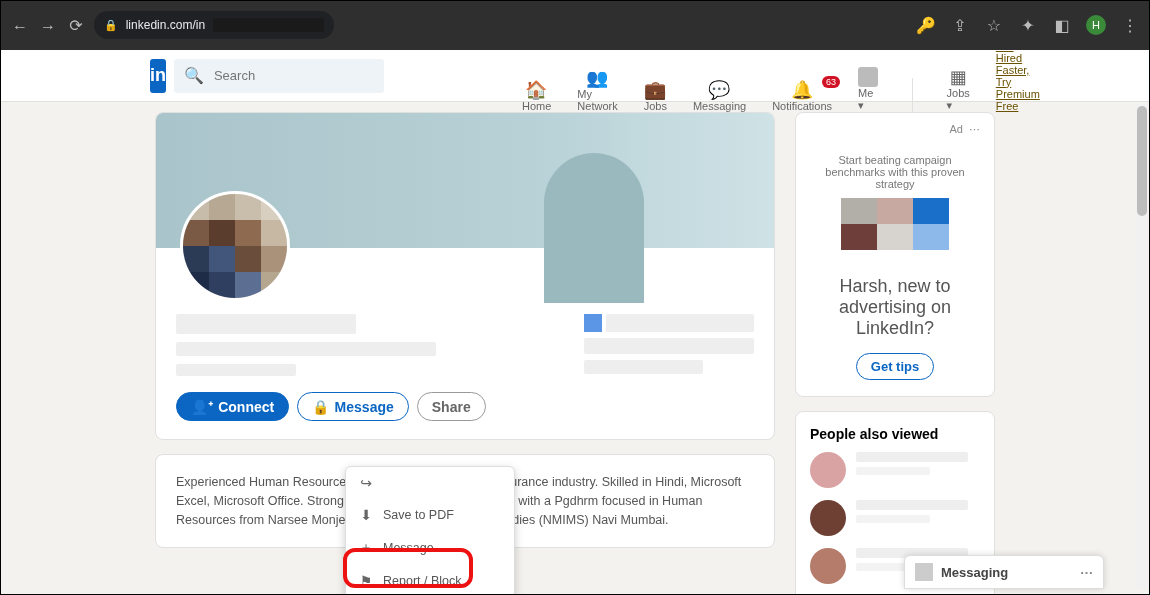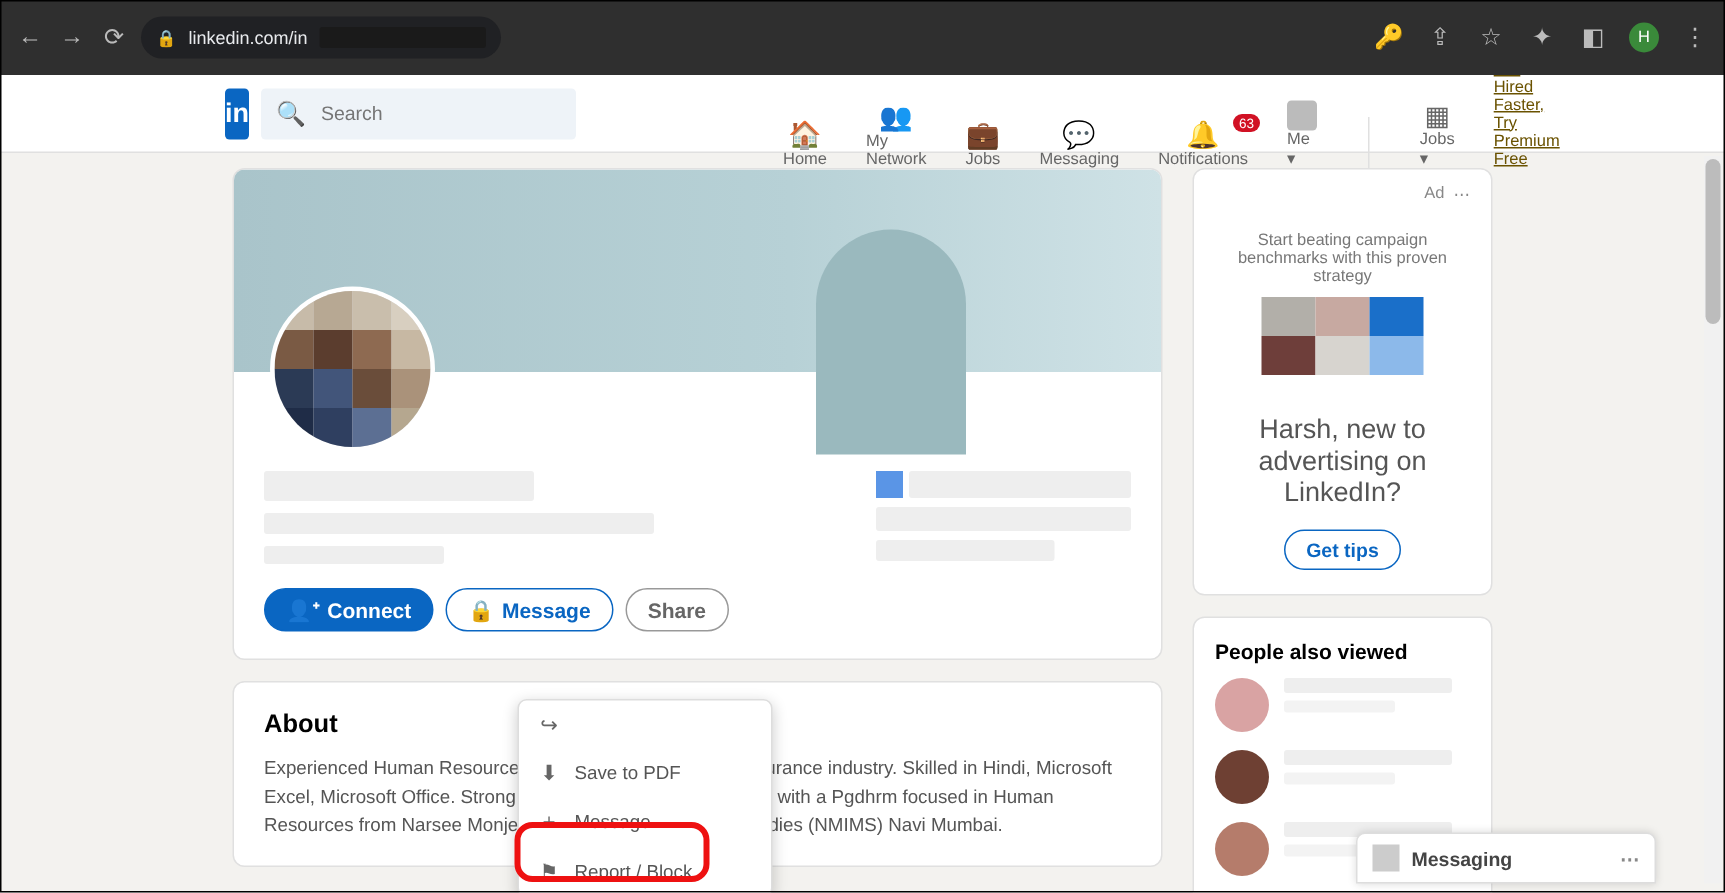--- a/index.html
+++ b/index.html
@@ -276,21 +276,20 @@
                 <span>Message</span>
               </div>
               <div class="btn btn-tertiary">
                 <span>Share</span>
               </div>
             </div>
           </div>
         </div>
 
         <div class="card about-card">
-          <h3>About</h3>
           <p>Experienced Human Resources Executive working in the insurance industry. Skilled in Hindi, Microsoft Excel, Microsoft Office. Strong human resources professional with a Pgdhrm focused in Human Resources from Narsee Monjee Institute of Management Studies (NMIMS) Navi Mumbai.</p>
         </div>
       </div>
 
       <div class="side-col">
         <div class="card ad-card">
           <div class="ad-top">
             <span>Ad</span>
             <span>⋯</span>
           </div>

